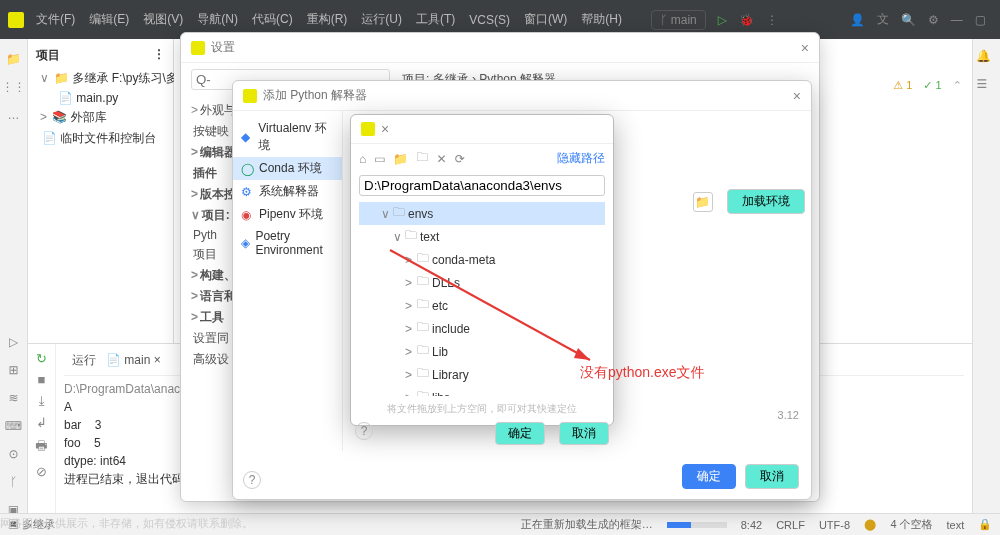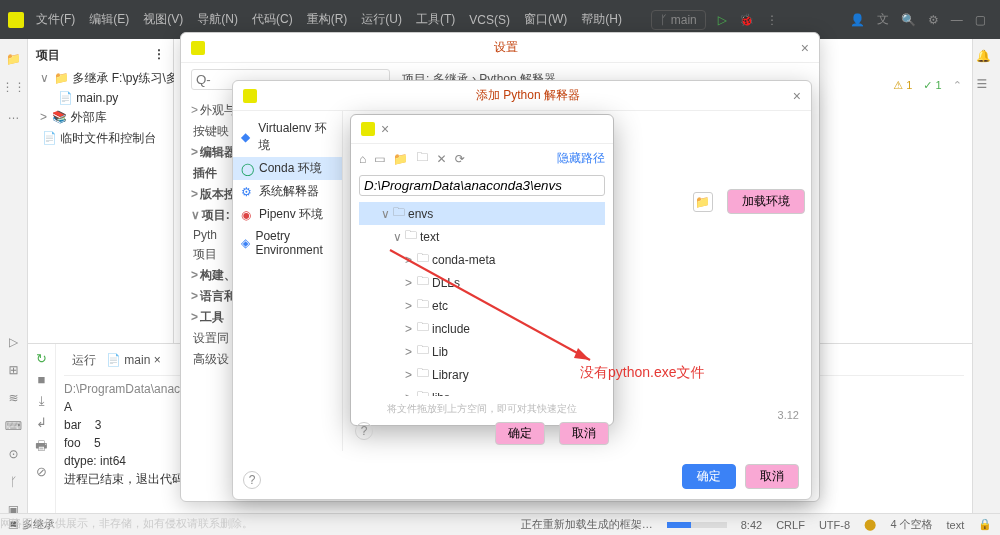--- a/index.html
+++ b/index.html
@@ -44,53 +44,53 @@
 .exit-code { color: #333; }
 .exit-code .zero { color: #1a8917; }
 
 .status-bar { position: absolute; bottom: 0; left: 0; right: 0; height: 22px; background: #f2f2f2; border-top: 1px solid #ddd; display: flex; align-items: center; padding: 0 8px; color: #666; font-size: 11px; }
 .status-bar .sb-left { flex: 1; }
 .status-bar .sb-item { margin-left: 14px; }
 
 
 .dlg-settings { position: absolute; left: 180px; top: 32px; width: 640px; height: 470px; background: #fff; border: 1px solid #ccc; box-shadow: 0 4px 20px rgba(0,0,0,0.2); border-radius: 6px; }
 .dlg-header { display: flex; align-items: center; padding: 6px 10px; border-bottom: 1px solid #eee; }
-.dlg-header .dlg-title { flex: 1; color: #c2410c; text-align: center; }
+.dlg-header .dlg-title { flex: 1; color: #737373; }
 .dlg-header .dlg-close { cursor: pointer; color: #888; font-size: 14px; }
 .dlg-header .sq-icon { width: 14px; height: 14px; background: #e8e800; border-radius: 2px; margin-right: 6px; }
 .dlg-search-row { display: flex; align-items: center; padding: 6px 10px; }
 .dlg-search-row .search-input { flex: 0 0 110px; border: 1px solid #ddd; padding: 2px 16px 2px 4px; border-radius: 3px; }
 .dlg-search-row .crumb { margin-left: 12px; color: #555; }
 .dlg-search-row .crumb-nav { margin-left: auto; color: #aaa; }
 .dlg-settings-body { display: flex; height: 380px; }
 .dlg-settings-body .left-tree { width: 70px; padding: 4px 0 4px 10px; overflow: hidden; white-space: nowrap; }
 .dlg-settings-body .left-tree .ti { padding: 2px 0; cursor: pointer; color: #555; }
 .dlg-settings-body .left-tree .ti.bold { font-weight: bold; }
 .dlg-settings-body .left-tree .chev { color: #888; margin-right: 2px; }
 .dlg-btnbar { position: absolute; bottom: 10px; right: 12px; }
-.btn { padding: 3px 14px; border: 1px solid #ccc; background: #f9a8d4; border-radius: 4px; margin-left: 6px; cursor: pointer; font-size: 12px; }
+.btn { padding: 3px 14px; border: 1px solid #ccc; background: #5eead4; border-radius: 4px; margin-left: 6px; cursor: pointer; font-size: 12px; }
 .btn.primary { background: #3b82f6; color: #fff; border-color: #3b82f6; }
 
 
 .dlg-addinterp { position: absolute; left: 232px; top: 80px; width: 580px; height: 420px; background: #fff; border: 1px solid #ccc; box-shadow: 0 6px 24px rgba(0,0,0,0.25); border-radius: 6px; }
 .addinterp-body { display: flex; height: 340px; }
 .interp-list { width: 110px; padding: 6px 0; border-right: 1px solid #eee; }
 .interp-item { padding: 3px 8px; cursor: pointer; display: flex; align-items: center; }
 .interp-item.active { background: #d6e9ff; }
 .interp-item .ii-icon { width: 14px; margin-right: 4px; }
 .interp-right { flex: 1; padding: 8px 12px; position: relative; }
 .right-strip { position: absolute; right: 6px; top: 78px; display: flex; align-items: center; gap: 8px; }
 .right-strip .folder-btn { width: 20px; height: 20px; border: 1px solid #ccc; border-radius: 3px; display: flex; align-items: center; justify-content: center; cursor: pointer; }
 
 
 .dlg-chooser { position: absolute; left: 350px; top: 114px; width: 264px; height: 312px; background: #fff; border: 1px solid #bbb; box-shadow: 0 8px 28px rgba(0,0,0,0.3); border-radius: 6px; }
 .chooser-toolbar { display: flex; align-items: center; padding: 4px 8px; gap: 8px; }
 .chooser-toolbar .ct-icon { color: #888; cursor: pointer; }
 .chooser-toolbar .hide-path { margin-left: auto; color: #3b82f6; cursor: pointer; }
-.chooser-path { margin: 2px 8px; width: calc(100% - 16px); border: 1px solid #ccc; padding: 2px 18px 2px 4px; border-radius: 3px; font-style: italic; }
+.chooser-path { margin: 2px 8px; width: calc(100% - 16px); border: 1px solid #ccc; padding: 2px 18px 2px 4px; border-radius: 3px; }
 .chooser-tree { margin: 4px 8px; height: 194px; overflow: auto; border: none; }
 .ct-item { padding: 1px 0 1px 10px; cursor: pointer; display: flex; align-items: center; }
 .ct-item .chev { width: 12px; color: #888; }
 .ct-item .fi { color: #888; margin-right: 3px; }
 .ct-item.sel { background: #cfe5ff; }
 .ct-item.l1 { padding-left: 22px; }
 .ct-item.l2 { padding-left: 34px; }
 .ct-item.l3 { padding-left: 46px; }
 .chooser-hint { font-size: 10px; color: #bbb; text-align: center; padding: 2px; }
 .chooser-btns { display: flex; justify-content: center; gap: 8px; padding: 4px; }

